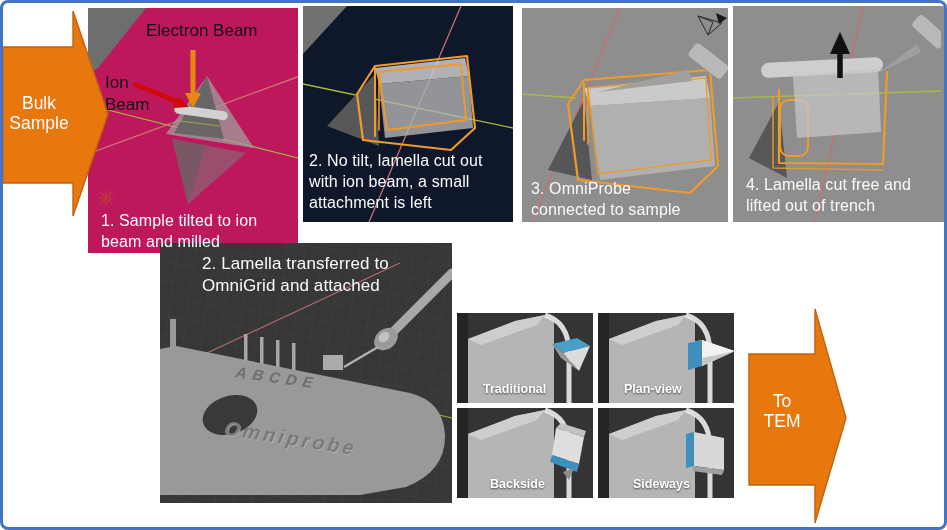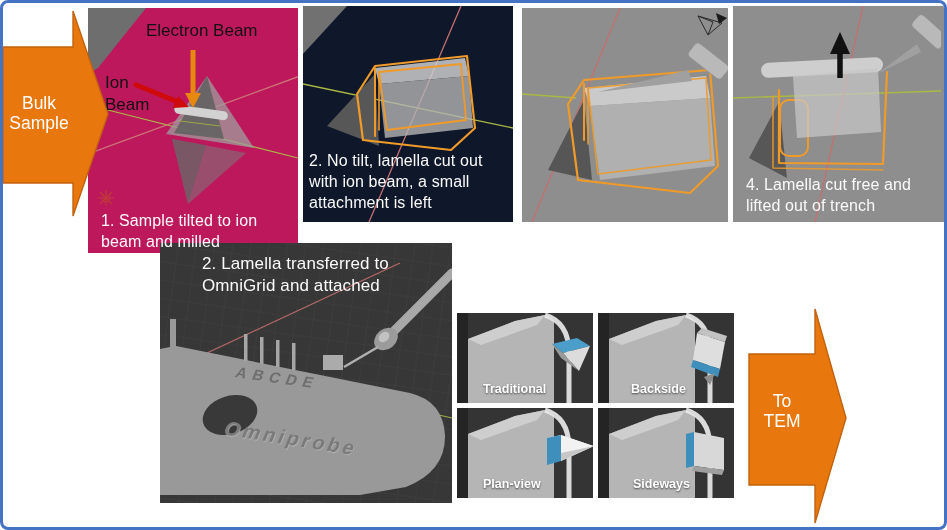--- a/index.html
+++ b/index.html
@@ -116,20 +116,22 @@
         <rect x="-20" y="-8" width="42" height="17" rx="4" fill="#b9b9b9" stroke="#8a8a8a" stroke-width="0.6" transform="translate(186,52) rotate(38)"></rect>
         <polygon points="166,62 76,84 170,73" fill="#a0a0a0"></polygon>
       </g>
       <g stroke="#2b2b2b" stroke-width="1" fill="none">
         <polygon points="176,8 200,15 186,27"></polygon>
         <line x1="176" y1="8" x2="191" y2="14"></line>
           <line x1="186" y1="27" x2="191" y2="14"></line>
         <polygon points="194,5 205,10 197,16" fill="#1a1a1a" stroke="none"></polygon>
       </g>
     </svg>
+    <div class="cap" style="left:9px;top:170px;">3. OmniProbe
+connected to sample</div>
   </div>
 
   <div class="panel" style="left:730px;top:3px;width:236px;height:216px;background:#8e8e8e;">
     <svg width="208" height="216" viewBox="0 0 208 216">
       <line x1="0" y1="92" x2="208" y2="85" stroke="#aab944" stroke-width="1.3"></line>
       <line x1="130" y1="0" x2="82" y2="216" stroke="#c47070" stroke-width="1.3"></line>
       <polygon points="16,152 46,96 54,172" fill="#575757"></polygon>
       <g stroke="#f09a29" fill="none" stroke-linejoin="round" stroke-linecap="round">
         <path d="M46,84 L46,157 L150,158 L154,66" stroke-width="2.2"></path>
         <path d="M40,90 L40,162 L150,164" stroke-width="1.6" opacity="0.85"></path>
@@ -205,44 +207,44 @@
     </div>
 
     <div class="quad">
       <svg width="136" height="90" viewBox="0 0 136 90">
         <rect width="136" height="90" fill="#343434"></rect>
         <rect width="11" height="90" fill="#242424"></rect>
         <polygon points="11,90 11,26 58,8 88,2 97,8 97,90" fill="#b5b5b5"></polygon>
         <polygon points="11,26 58,8 88,2 80,12 24,32" fill="#d4d4d4" opacity="0.8"></polygon>
         <path d="M88,2 Q111,9 112,38 L112,90" stroke="#ececec" stroke-width="5" fill="none" opacity="0.9"></path>
         <g>
+          <polygon points="90,30 104,27 136,38 122,42" fill="#e9e9e9"></polygon>
+          <polygon points="90,30 104,27 104,53 90,57" fill="#3f8fbc"></polygon>
+          <polygon points="104,27 137,38 104,53" fill="#f2f2f2"></polygon>
+          <polygon points="104,45 137,38 104,53" fill="#c7c7c7"></polygon>
+        </g>
+      </svg>
+      <span class="orient-label" style="left:26px;">Plan-view</span>
+    </div>
+
+    <div class="quad">
+      <svg width="136" height="90" viewBox="0 0 136 90">
+        <rect width="136" height="90" fill="#343434"></rect>
+        <rect width="11" height="90" fill="#242424"></rect>
+        <polygon points="11,90 11,26 58,8 88,2 97,8 97,90" fill="#b5b5b5"></polygon>
+        <polygon points="11,26 58,8 88,2 80,12 24,32" fill="#d4d4d4" opacity="0.8"></polygon>
+        <path d="M88,2 Q111,9 112,38 L112,90" stroke="#ececec" stroke-width="5" fill="none" opacity="0.9"></path>
+        <g>
           <polygon points="99,20 127,29 122,56 95,47" fill="#dedede"></polygon>
           <polygon points="99,20 127,29 129,23 104,15" fill="#c2c2c2"></polygon>
           <polygon points="95,47 122,56 120,64 93,54" fill="#3f8fbc"></polygon>
           <polygon points="106,64 117,60 112,72" fill="#8d8d8d"></polygon>
         </g>
       </svg>
       <span class="orient-label" style="left:33px;">Backside</span>
-    </div>
-
-    <div class="quad">
-      <svg width="136" height="90" viewBox="0 0 136 90">
-        <rect width="136" height="90" fill="#343434"></rect>
-        <rect width="11" height="90" fill="#242424"></rect>
-        <polygon points="11,90 11,26 58,8 88,2 97,8 97,90" fill="#b5b5b5"></polygon>
-        <polygon points="11,26 58,8 88,2 80,12 24,32" fill="#d4d4d4" opacity="0.8"></polygon>
-        <path d="M88,2 Q111,9 112,38 L112,90" stroke="#ececec" stroke-width="5" fill="none" opacity="0.9"></path>
-        <g>
-          <polygon points="90,30 104,27 136,38 122,42" fill="#e9e9e9"></polygon>
-          <polygon points="90,30 104,27 104,53 90,57" fill="#3f8fbc"></polygon>
-          <polygon points="104,27 137,38 104,53" fill="#f2f2f2"></polygon>
-          <polygon points="104,45 137,38 104,53" fill="#c7c7c7"></polygon>
-        </g>
-      </svg>
-      <span class="orient-label" style="left:26px;">Plan-view</span>
     </div>
 
     <div class="quad">
       <svg width="136" height="90" viewBox="0 0 136 90">
         <rect width="136" height="90" fill="#343434"></rect>
         <rect width="11" height="90" fill="#242424"></rect>
         <polygon points="11,90 11,26 58,8 88,2 97,8 97,90" fill="#b5b5b5"></polygon>
         <polygon points="11,26 58,8 88,2 80,12 24,32" fill="#d4d4d4" opacity="0.8"></polygon>
         <path d="M88,2 Q111,9 112,38 L112,90" stroke="#ececec" stroke-width="5" fill="none" opacity="0.9"></path>
         <g>

